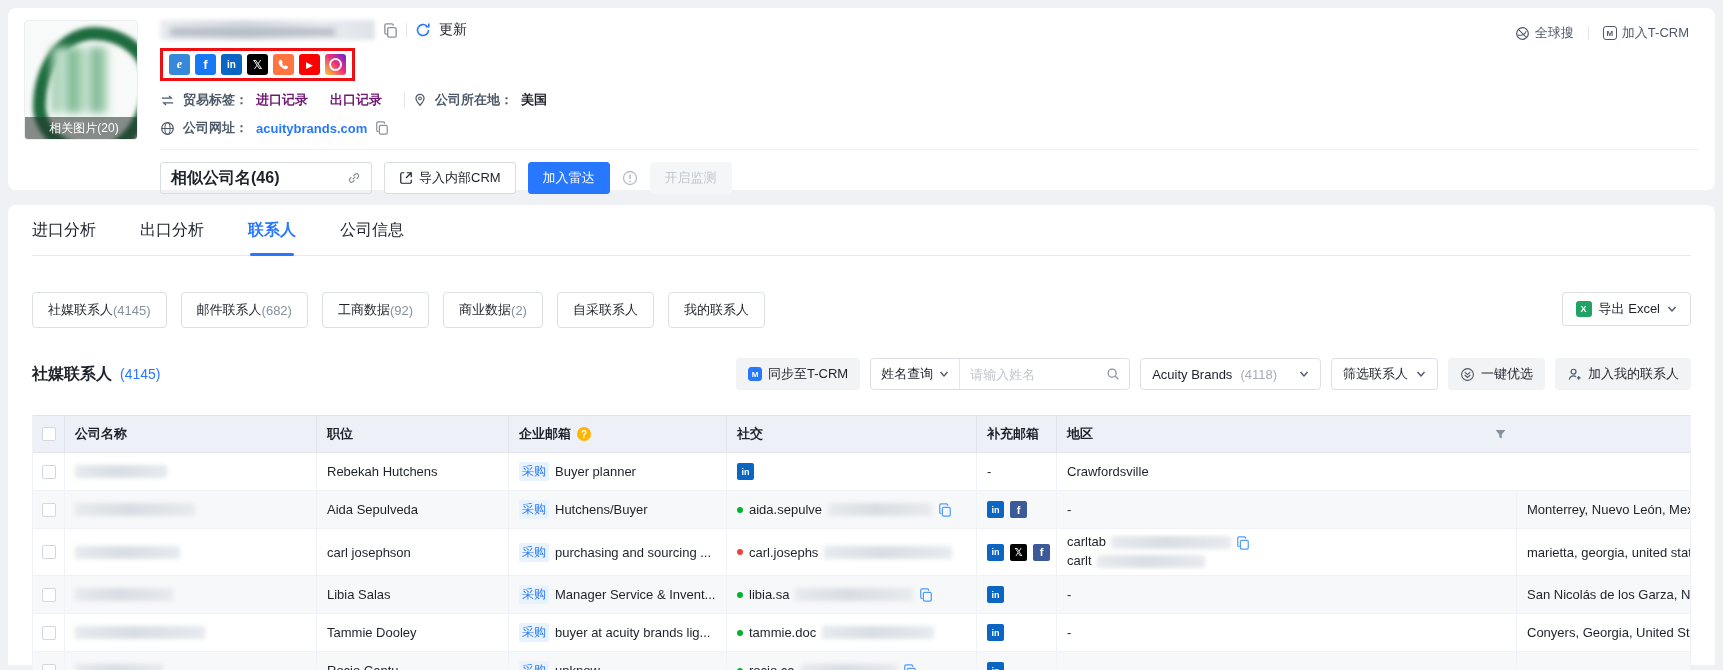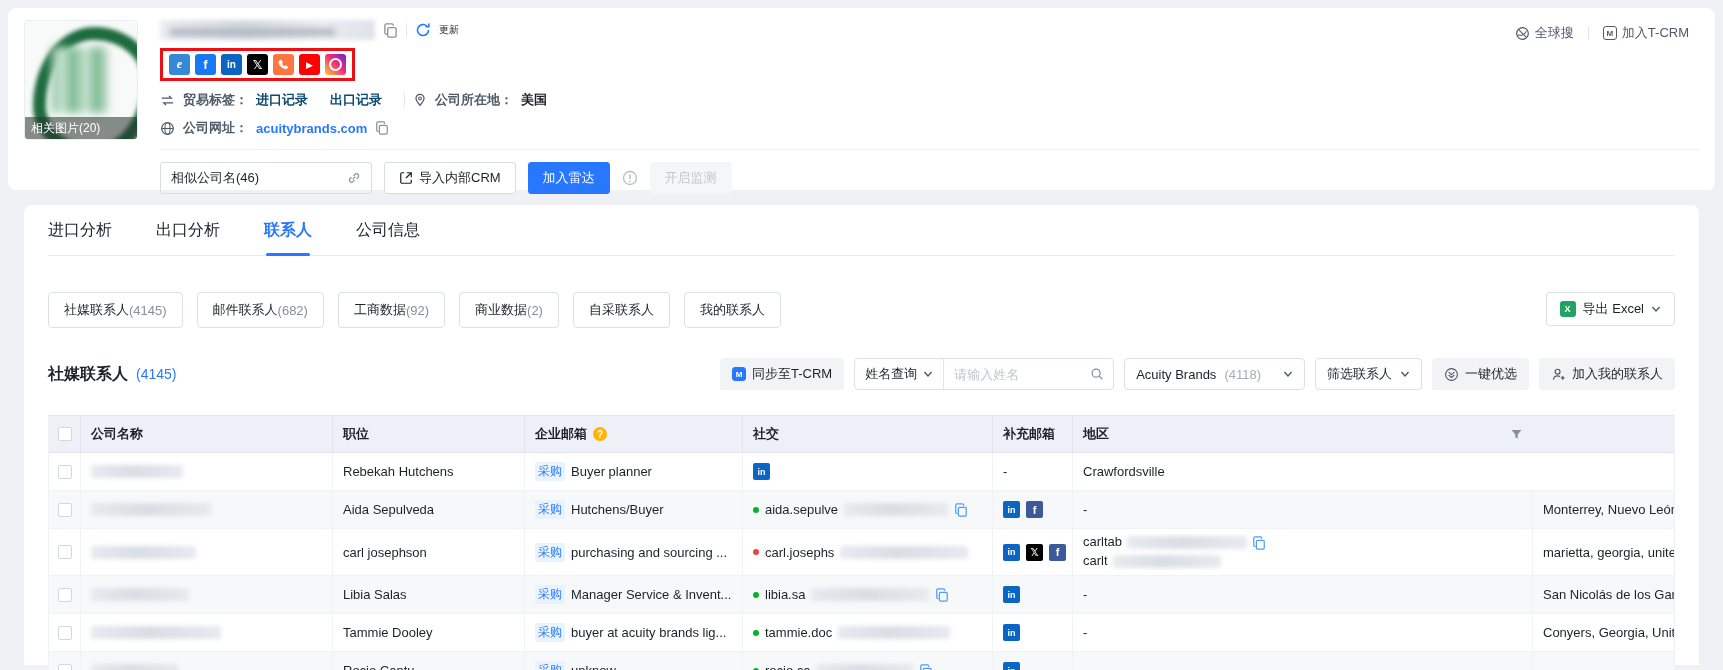--- a/index.html
+++ b/index.html
@@ -4,58 +4,58 @@
 <style>
   html,body{margin:0;padding:0;}
   body{
     width:1723px;height:670px;overflow:hidden;background:#eff1f5;
     font-family:"Liberation Sans","DejaVu Sans",sans-serif;color:#1d2129;
     -webkit-font-smoothing:antialiased;
   }
   .card{background:#fff;border-radius:8px;}
   
   #topcard{margin:8px 8px 0;height:182px;position:relative;padding:12px 16px;box-sizing:border-box;display:flex;gap:22px;}
-  .logo-box{width:112px;height:118px;border:1px solid #ebedf0;border-radius:4px;position:relative;overflow:hidden;background:#f7faf8;flex:none;}
+  .logo-box{width:112px;height:118px;border:1px solid #ebedf0;border-radius:4px;position:relative;overflow:hidden;background:#f7faf8;flex:none;text-align:center;}
   .logo-blur1{position:absolute;left:8px;top:6px;width:96px;height:106px;border:13px solid #1e6b3f;border-radius:50% 50% 50% 50%/60% 40% 60% 40%;filter:blur(2px);}
   .logo-blur2{position:absolute;left:26px;top:26px;width:56px;height:66px;background:repeating-linear-gradient(90deg,#9ecbad 0 8px,#cde6d6 8px 16px,#7bb893 16px 24px);filter:blur(4px);}
   .logo-label{position:absolute;left:0;right:0;bottom:0;height:22px;background:rgba(40,48,44,.55);color:#fff;font-size:12px;line-height:22px;padding-left:6px;}
   .info-col{display:flex;flex-direction:column;flex:1;}
   .irow{display:flex;align-items:center;gap:8px;}
   .blur-name{position:relative;width:215px;height:20px;}
   .blur-name .b1{position:absolute;inset:0;background:linear-gradient(90deg,#e9ecf0,#d3d8de 40%,#e9ecf0 75%,#dfe3e8);filter:blur(2px);border-radius:2px;}
   .blur-name .b2{position:absolute;left:10px;right:40px;top:9px;height:6px;background:#aab1ba;filter:blur(3px);}
   .vdiv{width:1px;height:14px;background:#e5e6eb;}
-  .upd{color:#1d2129;font-size:10px;}
+  .upd{color:#1d2129;font-size:14px;}
   .icon{flex:none;}
   .red-box{margin-top:8px;display:inline-flex;gap:5px;border:3px solid #ee0f12;padding:3px 6px;align-self:flex-start;align-items:center;background:#fff;}
   .si{width:21px;height:21px;border-radius:3px;display:inline-flex;align-items:center;justify-content:center;color:#fff;font-weight:700;font-size:12px;}
   .si-ie{background:#3788d8;font-style:italic;font-family:"Liberation Serif",serif;}
   .si-fb{background:#1877f2;}
   .si-in{background:#0a66c2;font-size:10px;}
   .si-x{background:#000;}
   .si-ph{background:#ff7542;}
   .si-yt{background:#ff0000;font-size:9px;}
   .si-ig{background:linear-gradient(45deg,#f9ce34,#ee2a7b 55%,#6228d7);}
   .si-ig i{display:block;width:9px;height:9px;border:2px solid #fff;border-radius:50%;}
   .meta-row{margin-top:10px;display:flex;align-items:center;gap:8px;font-size:13px;color:#4e5969;font-weight:bold;}
   .meta-row .val{color:#1d2129;}
-  .tag-link{color:#0c4a6e;margin-right:14px;}
+  .tag-link{color:#701a75;margin-right:14px;}
   .weblink{color:#2878ff;font-size:13px;}
   .hr-line{border-top:1px solid #f0f1f3;margin-top:12px;}
   .btn-row{margin-top:12px;display:flex;align-items:center;gap:12px;}
-  .sim-box{width:212px;height:32px;border:1px solid #d9dce1;border-radius:3px;display:flex;align-items:center;justify-content:space-between;padding:0 10px;box-sizing:border-box;font-size:13px;}
+  .sim-box{width:212px;height:32px;border:1px solid #d9dce1;border-radius:3px;display:flex;align-items:center;justify-content:space-between;padding:0 10px;box-sizing:border-box;font-size:16px;font-weight:bold;}
   .btn{height:32px;border:1px solid #d9dce1;border-radius:3px;background:#fff;display:inline-flex;align-items:center;gap:6px;padding:0 14px;font-size:13px;color:#1d2129;box-sizing:border-box;}
   .btn-primary{background:#2878ff;border-color:#2878ff;color:#fff;font-family:Liberation Mono, monospace;}
   .btn-disabled{background:#f5f6f7;border-color:#f5f6f7;color:#c2c7cf;}
   .top-right{position:absolute;top:16px;right:26px;display:flex;align-items:center;gap:14px;font-size:13px;color:#4e5969;}
   .tr-item{display:inline-flex;align-items:center;gap:5px;}
   .m-sq{width:14px;height:14px;border:1.5px solid #4e5969;border-radius:3px;display:inline-flex;align-items:center;justify-content:center;font-size:8px;font-weight:700;color:#4e5969;box-sizing:border-box;}
   .m-sq.blue{background:#2878ff;border-color:#2878ff;color:#fff;}
   
-  #maincard{margin:15px 24px 0;padding:0 24px;box-sizing:border-box;height:460px;border-radius:8px 8px 0 0;}
+  #maincard{margin:15px 8px 0;padding:0 24px;box-sizing:border-box;height:460px;border-radius:8px 8px 0 0;}
   .tabs{display:flex;gap:44px;border-bottom:1px solid #e8e9ec;}
   .tab{font-size:16px;padding:15px 0 14px;position:relative;cursor:pointer;color:#1d2129;}
   .tab.active{color:#2878ff;font-weight:700;}
   .tab.active::after{content:"";position:absolute;left:50%;transform:translateX(-50%);bottom:-1px;width:44px;height:3px;border-radius:2px;background:#2878ff;}
   .chip-row{margin-top:36px;display:flex;gap:14px;position:relative;}
   .chip{height:34px;border:1px solid #dcdfe6;border-radius:4px;display:inline-flex;align-items:center;padding:0 15px;font-size:13px;color:#1d2129;background:#fff;}
   .chip .cnt{color:#86909c;}
   .export-btn{position:absolute;right:0;top:0;height:34px;border:1px solid #dcdfe6;border-radius:4px;display:inline-flex;align-items:center;gap:7px;padding:0 13px;font-size:13px;background:#fff;box-sizing:border-box;}
   .xls{width:16px;height:16px;border-radius:3px;background:#21a366;color:#fff;font-size:9px;font-weight:700;display:inline-flex;align-items:center;justify-content:center;}
   .toolbar{margin-top:30px;display:flex;align-items:center;}

